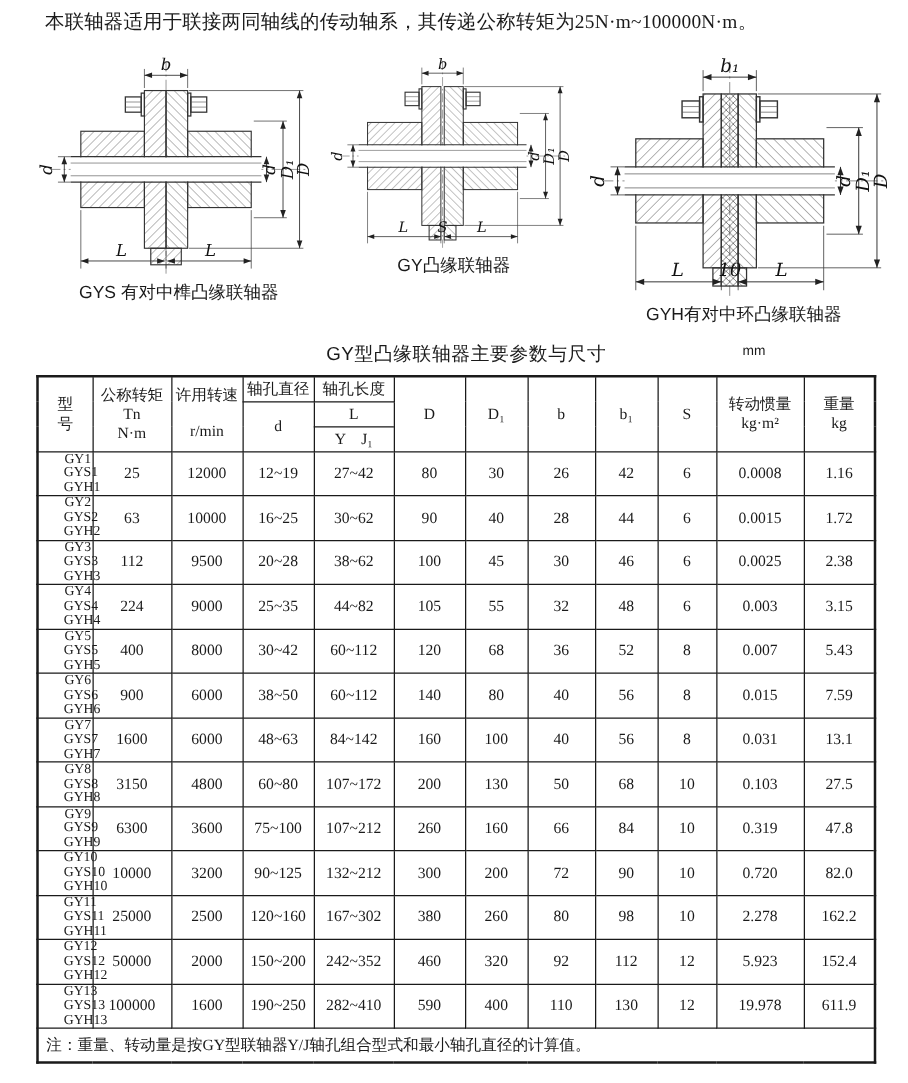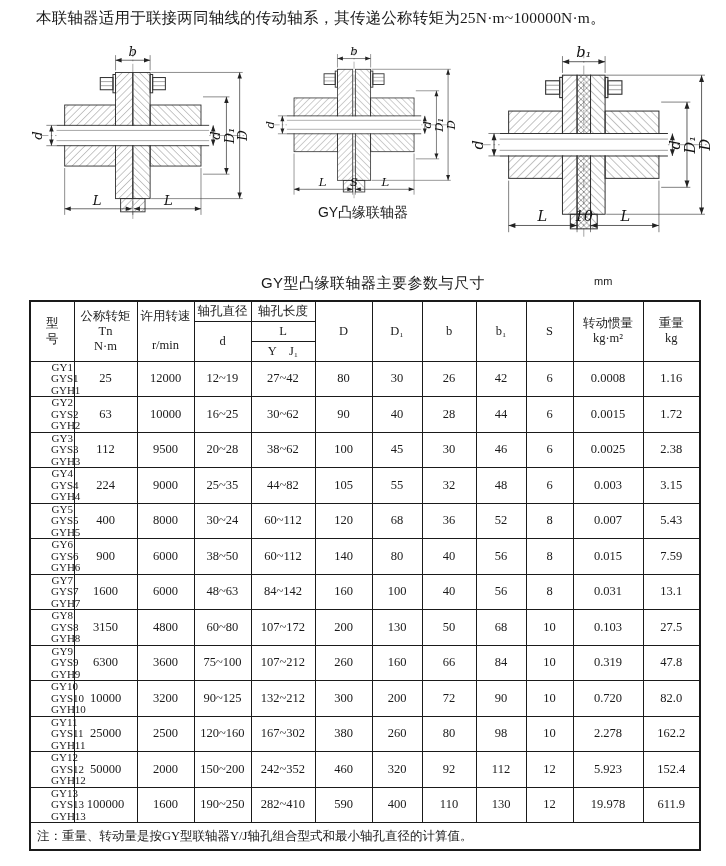--- a/index.html
+++ b/index.html
@@ -167,20 +167,21 @@
           <line class="dimline" x1="106" y1="160" x2="172" y2="160"></line>
           <path class="arr" d="M38,160 l6,-2.2 v4.4 z"></path>
           <path class="arr" d="M104,160 l-6,-2.2 v4.4 z"></path>
           <path class="arr" d="M106,160 l6,-2.2 v4.4 z"></path>
           <path class="arr" d="M172,160 l-6,-2.2 v4.4 z"></path>
           <text class="dim" x="70" y="156" text-anchor="middle">L</text>
           <text class="dim dim-small" x="105" y="147" text-anchor="middle"></text>
           <text class="dim" x="140" y="156" text-anchor="middle">L</text>
         </g>
       </svg>
+      <div class="caption">GYS 有对中榫凸缘联轴器</div>
     </div>
 
     <div class="figure fig-2">
       <svg viewBox="0 0 230 172">
         <g>
           <line class="cl" x1="105" y1="3" x2="105" y2="170"></line>
           <line class="cl" x1="14" y1="88" x2="216" y2="88"></line>
         </g>
         <g>
           <rect class="hA" x="86.5" y="26" width="17" height="124"></rect>
@@ -328,20 +329,21 @@
           <line class="dimline" x1="111" y1="160" x2="172" y2="160"></line>
           <path class="arr" d="M38,160 l6,-2.2 v4.4 z"></path>
           <path class="arr" d="M99,160 l-6,-2.2 v4.4 z"></path>
           <path class="arr" d="M111,160 l6,-2.2 v4.4 z"></path>
           <path class="arr" d="M172,160 l-6,-2.2 v4.4 z"></path>
           <text class="dim" x="68" y="156" text-anchor="middle">L</text>
           <text class="dim" x="105" y="156" text-anchor="middle">10</text>
           <text class="dim" x="142" y="156" text-anchor="middle">L</text>
         </g>
       </svg>
+      <div class="caption">GYH有对中环凸缘联轴器</div>
     </div>
   </div>
 
   <div class="table-title-row">
     <div class="table-title">GY型凸缘联轴器主要参数与尺寸</div>
     <span class="unit">mm</span>
   </div>
 
   <table class="spec">
     <colgroup>
@@ -469,21 +471,21 @@
           <td>3.15</td>
         </tr>
         <tr>
           <td class="model-cell">
             <div>GY5</div>
             <div>GYS5</div>
             <div>GYH5</div>
           </td>
           <td>400</td>
           <td>8000</td>
-          <td>30~24</td>
+          <td>30~42</td>
           <td>60~112</td>
           <td>120</td>
           <td>68</td>
           <td>36</td>
           <td>52</td>
           <td>8</td>
           <td>0.007</td>
           <td>5.43</td>
         </tr>
         <tr>

